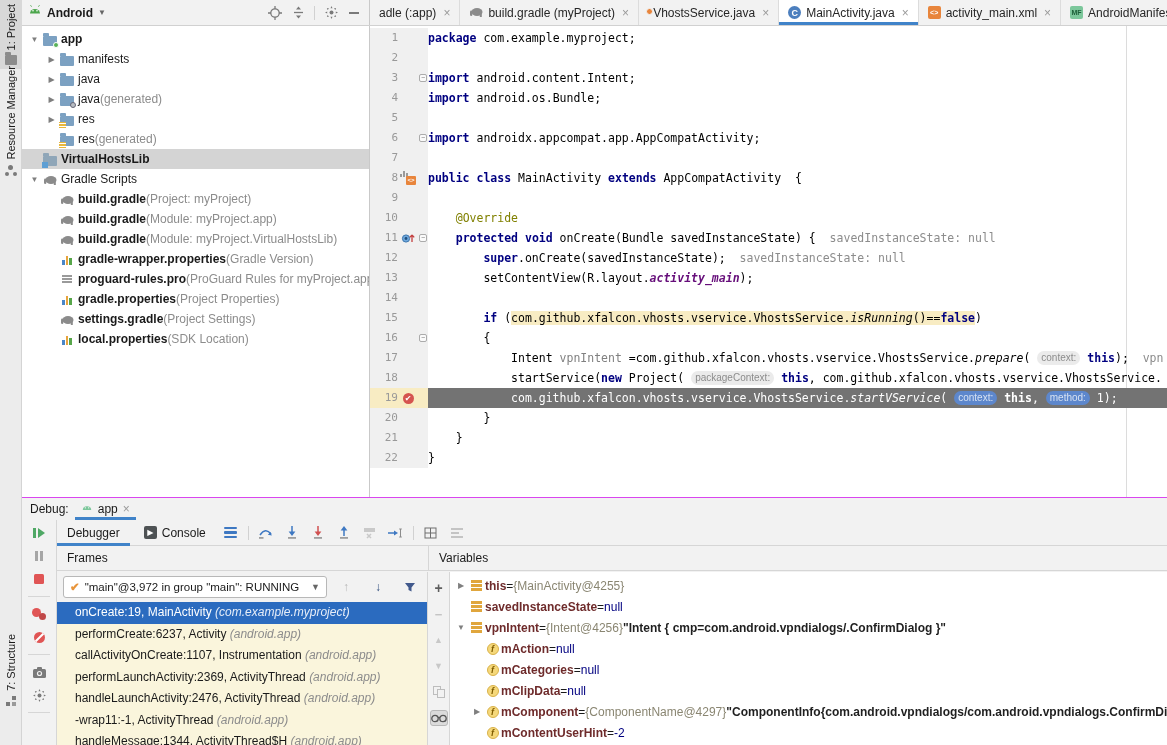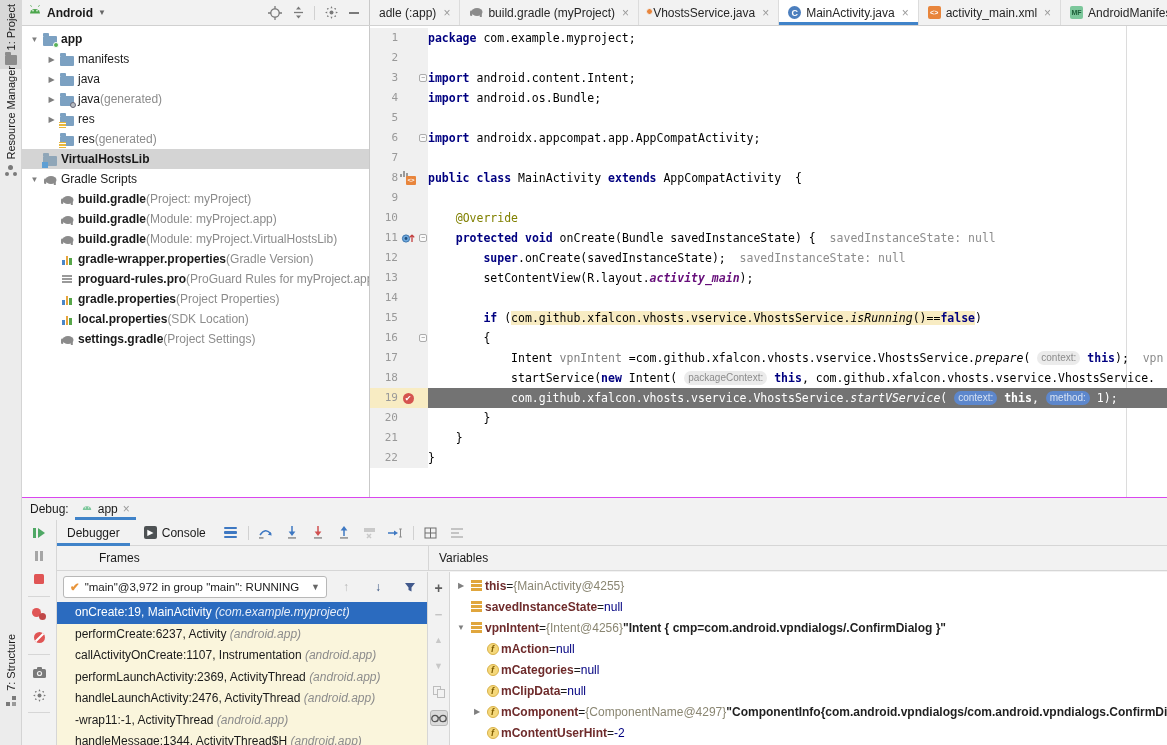--- a/index.html
+++ b/index.html
@@ -134,21 +134,21 @@
   .sico { width:16px; height:14px; display:flex; align-items:center; justify-content:center; cursor:pointer; }
   .ssep { width:22px; height:1px; background:#D6D6D6; margin:1px 0; }
   #dmain { position:absolute; left:35px; top:22px; right:0; bottom:0; }
   #dtoolbar { height:26px; border-bottom:1px solid #D6D6D6; display:flex; align-items:center; gap:4px; }
   .dtab { display:flex; align-items:center; gap:5px; height:26px; padding:0 10px; cursor:pointer; }
   .dtab.sel { box-shadow:inset 0 -3px 0 #4083C9; }
   .console-ic { width:13px; height:13px; background:#4E5254; border-radius:2px; color:#fff;
            font-size:8px; display:flex; align-items:center; justify-content:center; }
   .tbico { width:22px; height:20px; display:flex; align-items:center; justify-content:center; cursor:pointer; }
   #dheads { height:25px; border-bottom:1px solid #D6D6D6; position:relative; }
-  #dheads .hl1 { position:absolute; left:10px; top:5px;margin-left:32px; }
+  #dheads .hl1 { position:absolute; left:10px; top:5px; }
   #dheads .hl2 { position:absolute; left:382px; top:5px; }
   #dheads .vdiv { position:absolute; left:371px; top:0; bottom:0; width:1px; background:#D6D6D6; }
   #dcontent { position:absolute; left:0; top:52px; right:0; bottom:0; }
   #framespane { position:absolute; left:0; top:0; bottom:0; width:371px; border-right:1px solid #D6D6D6; }
   #threadrow { height:30px; display:flex; align-items:center; gap:8px; padding:0 6px; }
   #threadbox { width:272px; height:22px; background:#fff; border:1px solid #B8B8B8; border-radius:3px;
            display:flex; align-items:center; gap:5px; padding:0 6px; font-size:11.5px; cursor:pointer; }
   #threadbox .chk { color:#E8953C; font-weight:bold; }
   #threadbox .cart { margin-left:auto; color:#666; font-size:9px; }
   #framelist { position:absolute; left:0; top:30px; right:0; bottom:0; background:#FAF5DC; overflow:hidden; }
@@ -455,40 +455,40 @@
             <i></i>
             <i></i>
           </span>
         </span>
         <span class="tlabel b">gradle.properties</span>
         <span class="tnote"> (Project Properties)</span>
       </div>
       <div class="trow" style="padding-left: 23px;">
         <span class="tarr"></span>
         <span class="tico">
-          <span class="props-ic">
-            <i></i>
-            <i></i>
-            <i></i>
-          </span>
-        </span>
-        <span class="tlabel b">local.properties</span>
-        <span class="tnote"> (SDK Location)</span>
-      </div>
-      <div class="trow" style="padding-left: 23px;">
-        <span class="tarr"></span>
-        <span class="tico">
           <svg width="14" height="11">
             <ellipse cx="8" cy="6" rx="5.5" ry="4" fill="#8B8B8B"></ellipse>
             <rect x="1" y="4.5" width="2.4" height="5.5" rx="1.2" fill="#8B8B8B"></rect>
             <rect x="10.8" y="7.5" width="2" height="3.5" fill="#8B8B8B"></rect>
           </svg>
         </span>
         <span class="tlabel b">settings.gradle</span>
         <span class="tnote"> (Project Settings)</span>
+      </div>
+      <div class="trow" style="padding-left: 23px;">
+        <span class="tarr"></span>
+        <span class="tico">
+          <span class="props-ic">
+            <i></i>
+            <i></i>
+            <i></i>
+          </span>
+        </span>
+        <span class="tlabel b">local.properties</span>
+        <span class="tnote"> (SDK Location)</span>
       </div>
     </div>
 
   <div id="editor">
     <div id="guide"></div>
     <div id="codelines">
         <div class="cl">
           <span class="gut">
             <span class="gnum">1</span>
             <span class="gico"></span>
@@ -646,21 +646,21 @@
             <span class="gfold"></span>
           </span>
           <span class="ctext"><span class="t">            Intent </span><span class="g">vpnIntent</span><span class="t"> =com.github.xfalcon.vhosts.vservice.VhostsService.</span><span class="i">prepare</span><span class="t">( </span><span class="chip">context:</span><span class="t"> </span><span class="k">this</span><span class="t">);  </span><span class="d">vpn</span></span>
         </div>
         <div class="cl">
           <span class="gut">
             <span class="gnum">18</span>
             <span class="gico"></span>
             <span class="gfold"></span>
           </span>
-          <span class="ctext"><span class="t">            startService(</span><span class="k">new</span><span class="t"> Intent( </span><span class="chip">packageContext:</span><span class="t"> </span><span class="k">this</span><span class="t">, com.github.xfalcon.vhosts.vservice.VhostsService.</span></span>
+          <span class="ctext"><span class="t">            startService(</span><span class="k">new</span><span class="t"> Project( </span><span class="chip">packageContext:</span><span class="t"> </span><span class="k">this</span><span class="t">, com.github.xfalcon.vhosts.vservice.VhostsService.</span></span>
         </div>
         <div class="cl exec">
           <span class="gut">
             <span class="gnum">19</span>
             <span class="gico">
               <span class="bp">✔</span>
             </span>
             <span class="gfold"></span>
           </span>
           <span class="ctext"><span class="t">            com.github.xfalcon.vhosts.vservice.VhostsService.</span><span class="i">startVService</span><span class="t">( </span><span class="chip">context:</span><span class="t"> </span><span class="k">this</span><span class="t">, </span><span class="chip">method:</span><span class="t"> 1);</span></span>

